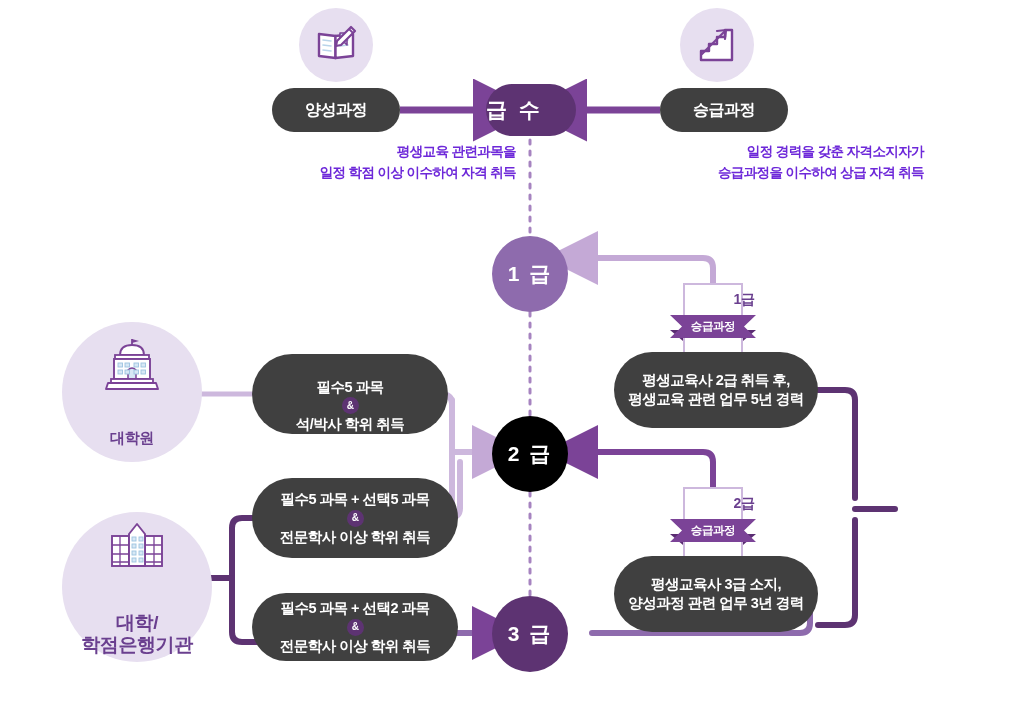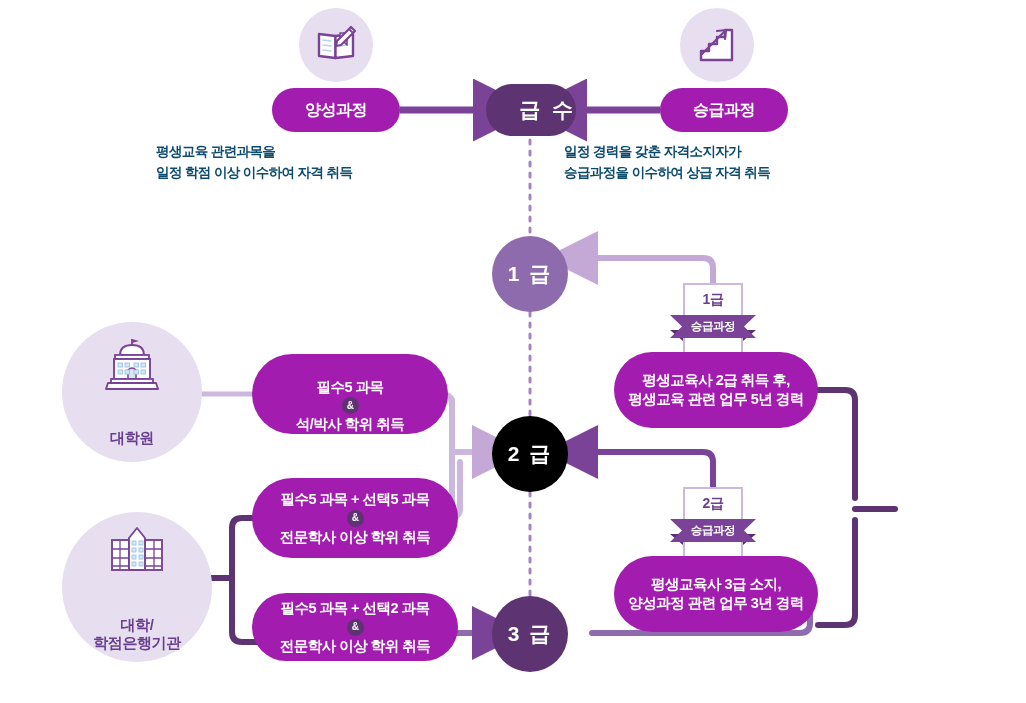--- a/index.html
+++ b/index.html
@@ -19,61 +19,61 @@
     background:#e7dff0;
     display:flex;flex-direction:column;align-items:center;justify-content:center;gap:36px;
   }
   .disc-label{
     color:#6a3f8f;font-weight:bold;text-align:center;line-height:1.18;
     letter-spacing:-0.4px;
   }
 
   
   .pill{
-    border-radius:999px;background:#a21caf;color:#ffffff;
+    border-radius:999px;background:#404040;color:#ffffff;
     display:flex;flex-direction:column;align-items:center;justify-content:center;
     text-align:center;font-weight:bold;line-height:1.28;letter-spacing:-0.5px;
   }
 
   
   .grade{
     border-radius:50%;display:flex;align-items:center;justify-content:center;
     color:#ffffff;font-weight:bold;letter-spacing:2px;
   }
 
   
   .headpill{
     border-radius:999px;background:#5d3372;color:#fff;
-    display:flex;align-items:center;justify-content:flex-end;
+    display:flex;align-items:center;justify-content:flex-start;
     font-weight:bold;letter-spacing:3px;
   }
 
   
   .caption{
-    position:absolute;text-align:left;color:#0c4a6e;
+    position:absolute;text-align:right;color:#6d28d9;
     font-weight:bold;font-size:13.5px;line-height:1.55;letter-spacing:-0.6px;
     white-space:pre-line;
   }
 
   
   .badge{position:absolute;width:86px;height:92px;}
   .badge .shield{
     position:absolute;left:13px;top:0;width:60px;height:80px;
     border:2px solid #cdb8dd;border-bottom:none;background:#fff;
     box-sizing:border-box;
   }
   .badge .shield:after{
     content:"";position:absolute;left:-2px;bottom:-22px;width:60px;height:24px;
     background:#fff;
     border:2px solid #cdb8dd;border-top:none;box-sizing:border-box;
     clip-path:polygon(0 0,100% 0,100% 1px,50% 100%,0 1px);
   }
   .badge .gtxt{
     position:absolute;left:13px;top:8px;width:60px;text-align:center;
-    color:#6a3f8f;font-weight:bold;font-size:14px;letter-spacing:-0.5px;
+    color:#6a3f8f;font-weight:bold;font-size:14px;letter-spacing:-0.5px;padding-left:31px;
   }
   .badge .ribbon{
     position:absolute;left:0;top:32px;width:86px;height:23px;
     background:#7b4397;
     clip-path:polygon(0 0,12px 50%,0 100%,100% 100%,calc(100% - 12px) 50%,100% 0);
   }
   .badge .ribbon .rlabel{
     position:absolute;left:0;top:0;width:86px;height:23px;
     display:flex;align-items:center;justify-content:center;
     color:#fff;font-weight:bold;font-size:11.5px;letter-spacing:-0.4px;
@@ -230,21 +230,21 @@
         <rect x="26" y="19" width="4" height="4"></rect>
           <rect x="33" y="19" width="4" height="4"></rect>
         <rect x="26" y="26" width="4" height="4"></rect>
           <rect x="33" y="26" width="4" height="4"></rect>
         <rect x="26" y="33" width="4" height="4"></rect>
           <rect x="33" y="33" width="4" height="4"></rect>
         <rect x="26" y="40" width="4" height="4"></rect>
           <rect x="33" y="40" width="4" height="4"></rect>
       </g>
     </svg>
-    <div class="disc-label" style="font-size:15px;white-space:pre-line;">대학/
+    <div class="disc-label" style="font-size:19px;white-space:pre-line;">대학/
 학점은행기관</div>
   </div>
 
 
   <div class="node pill" style="left:252px;top:354px;width:196px;height:80px;font-size:14.5px;justify-content:flex-end;">
     <span class="line">필수5 과목</span>
     <span class="amp">&amp;</span>
     <span class="line">석/박사 학위 취득</span>
   </div>
 

